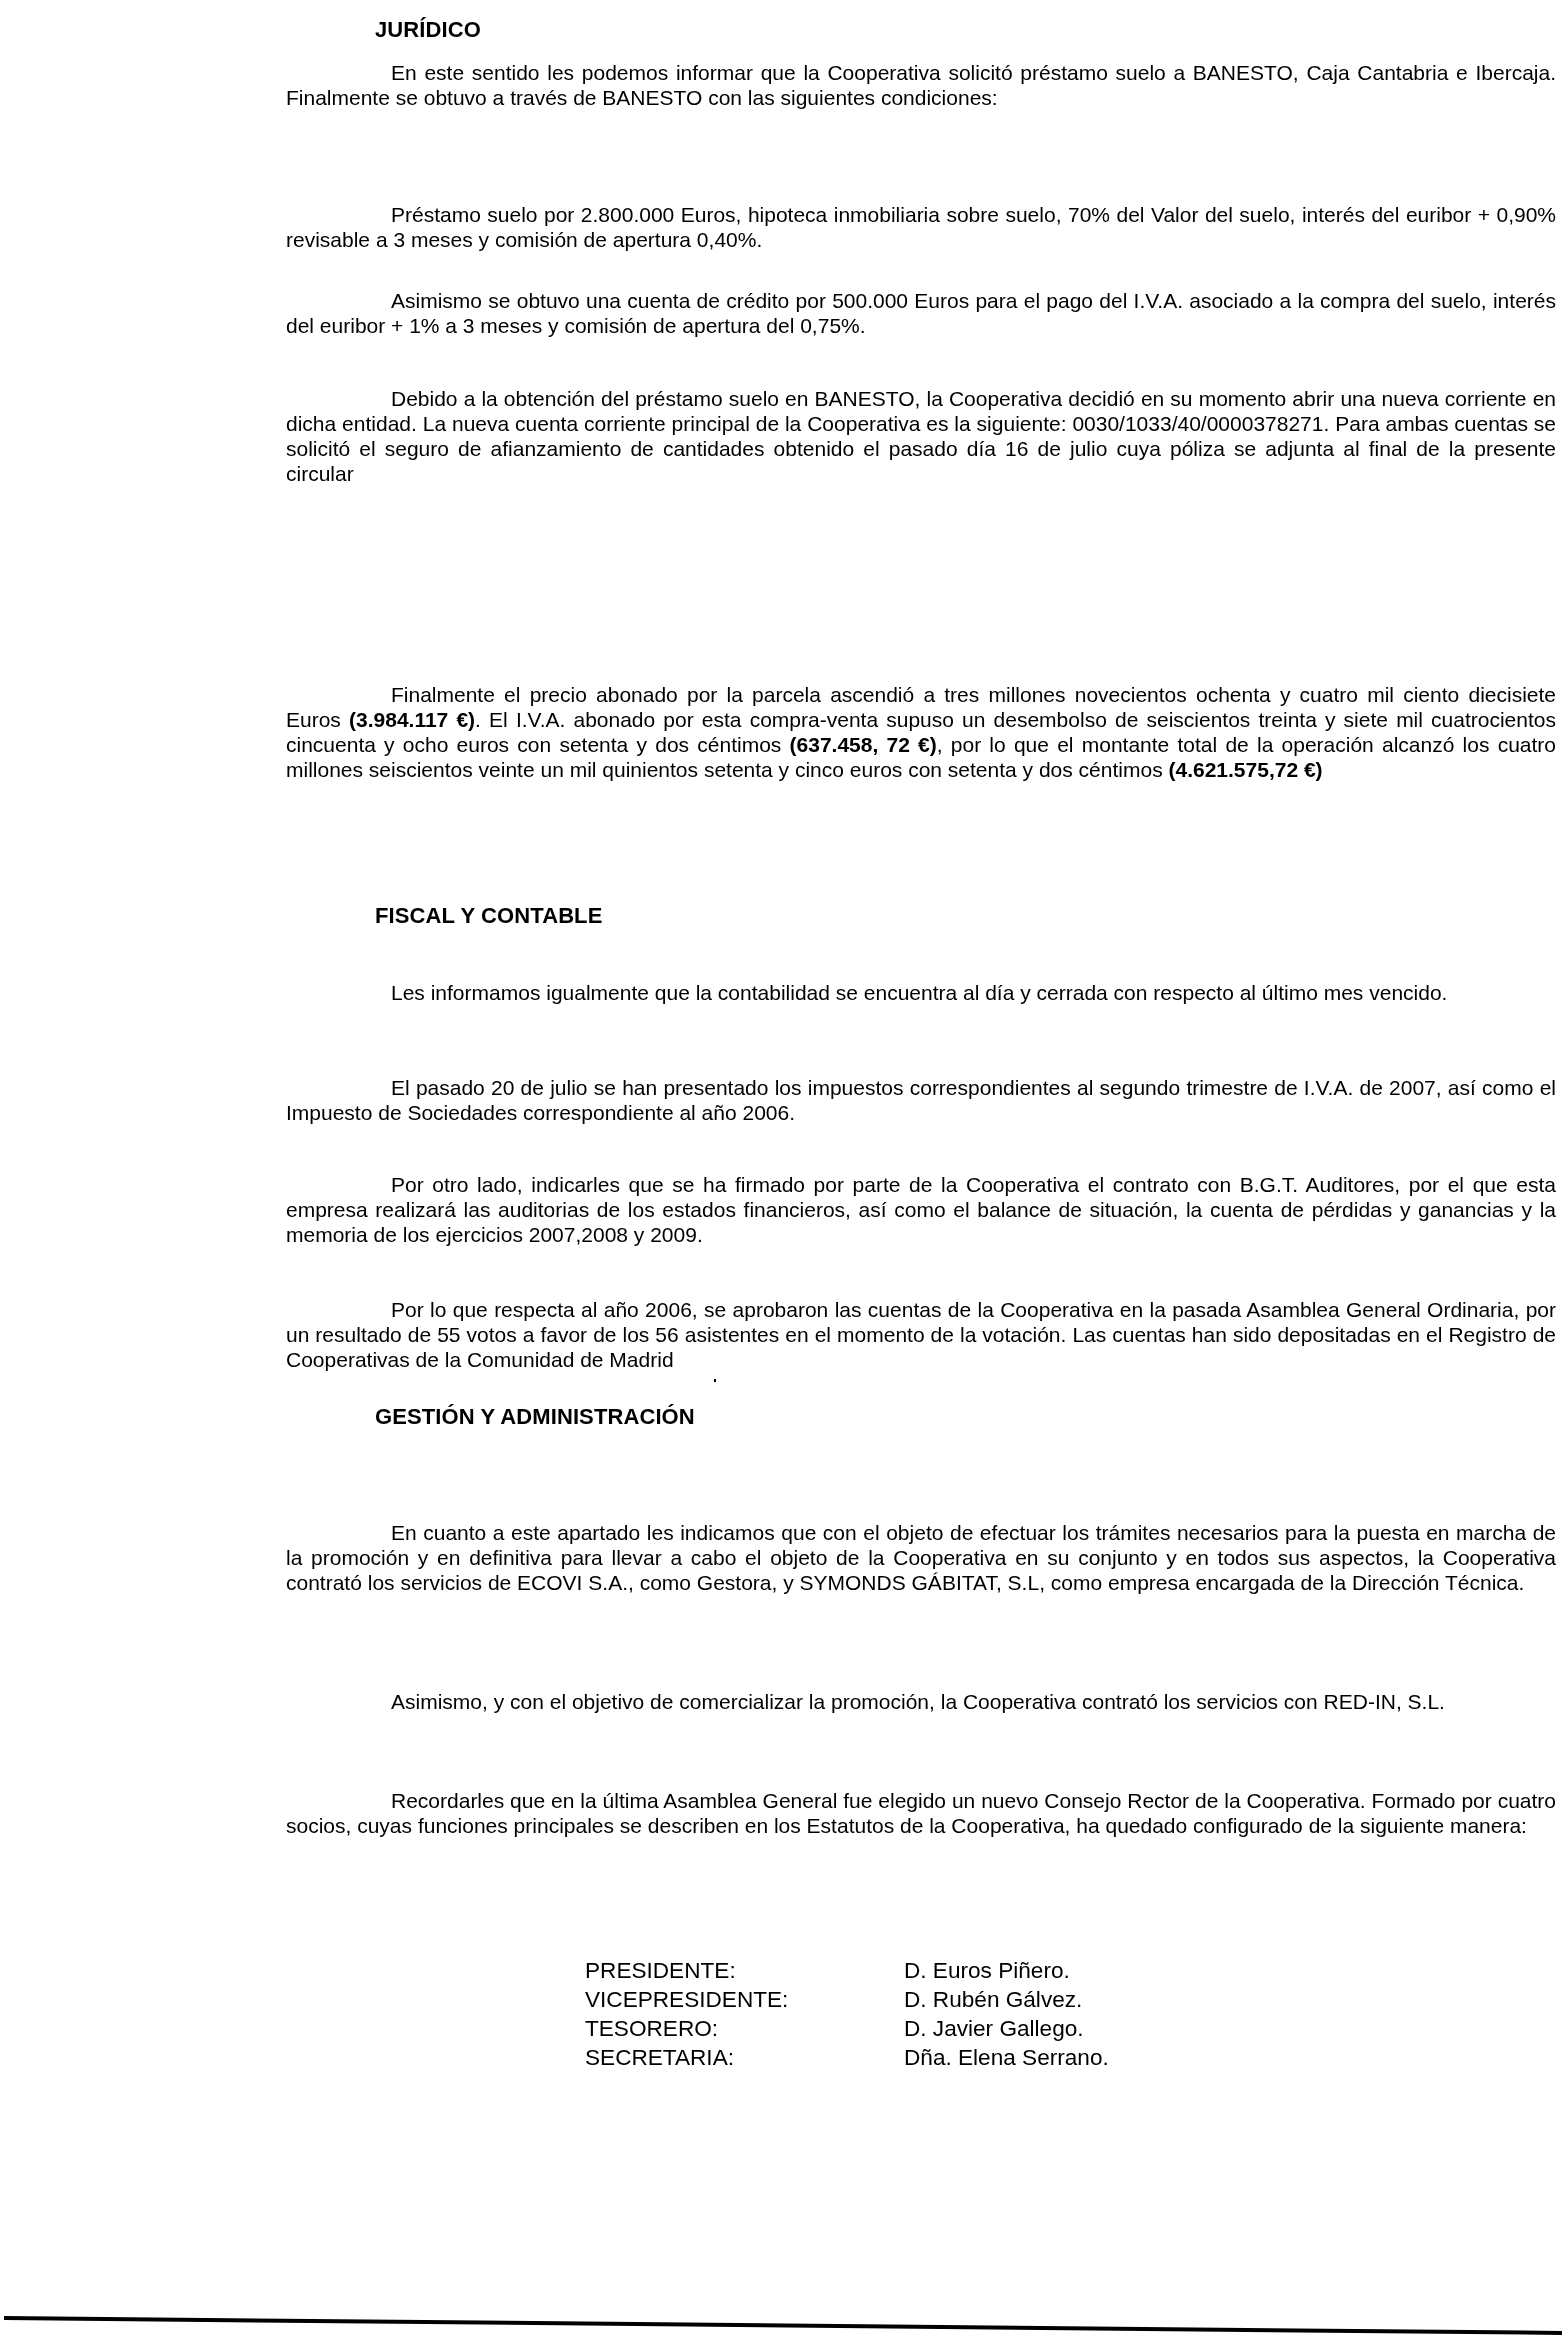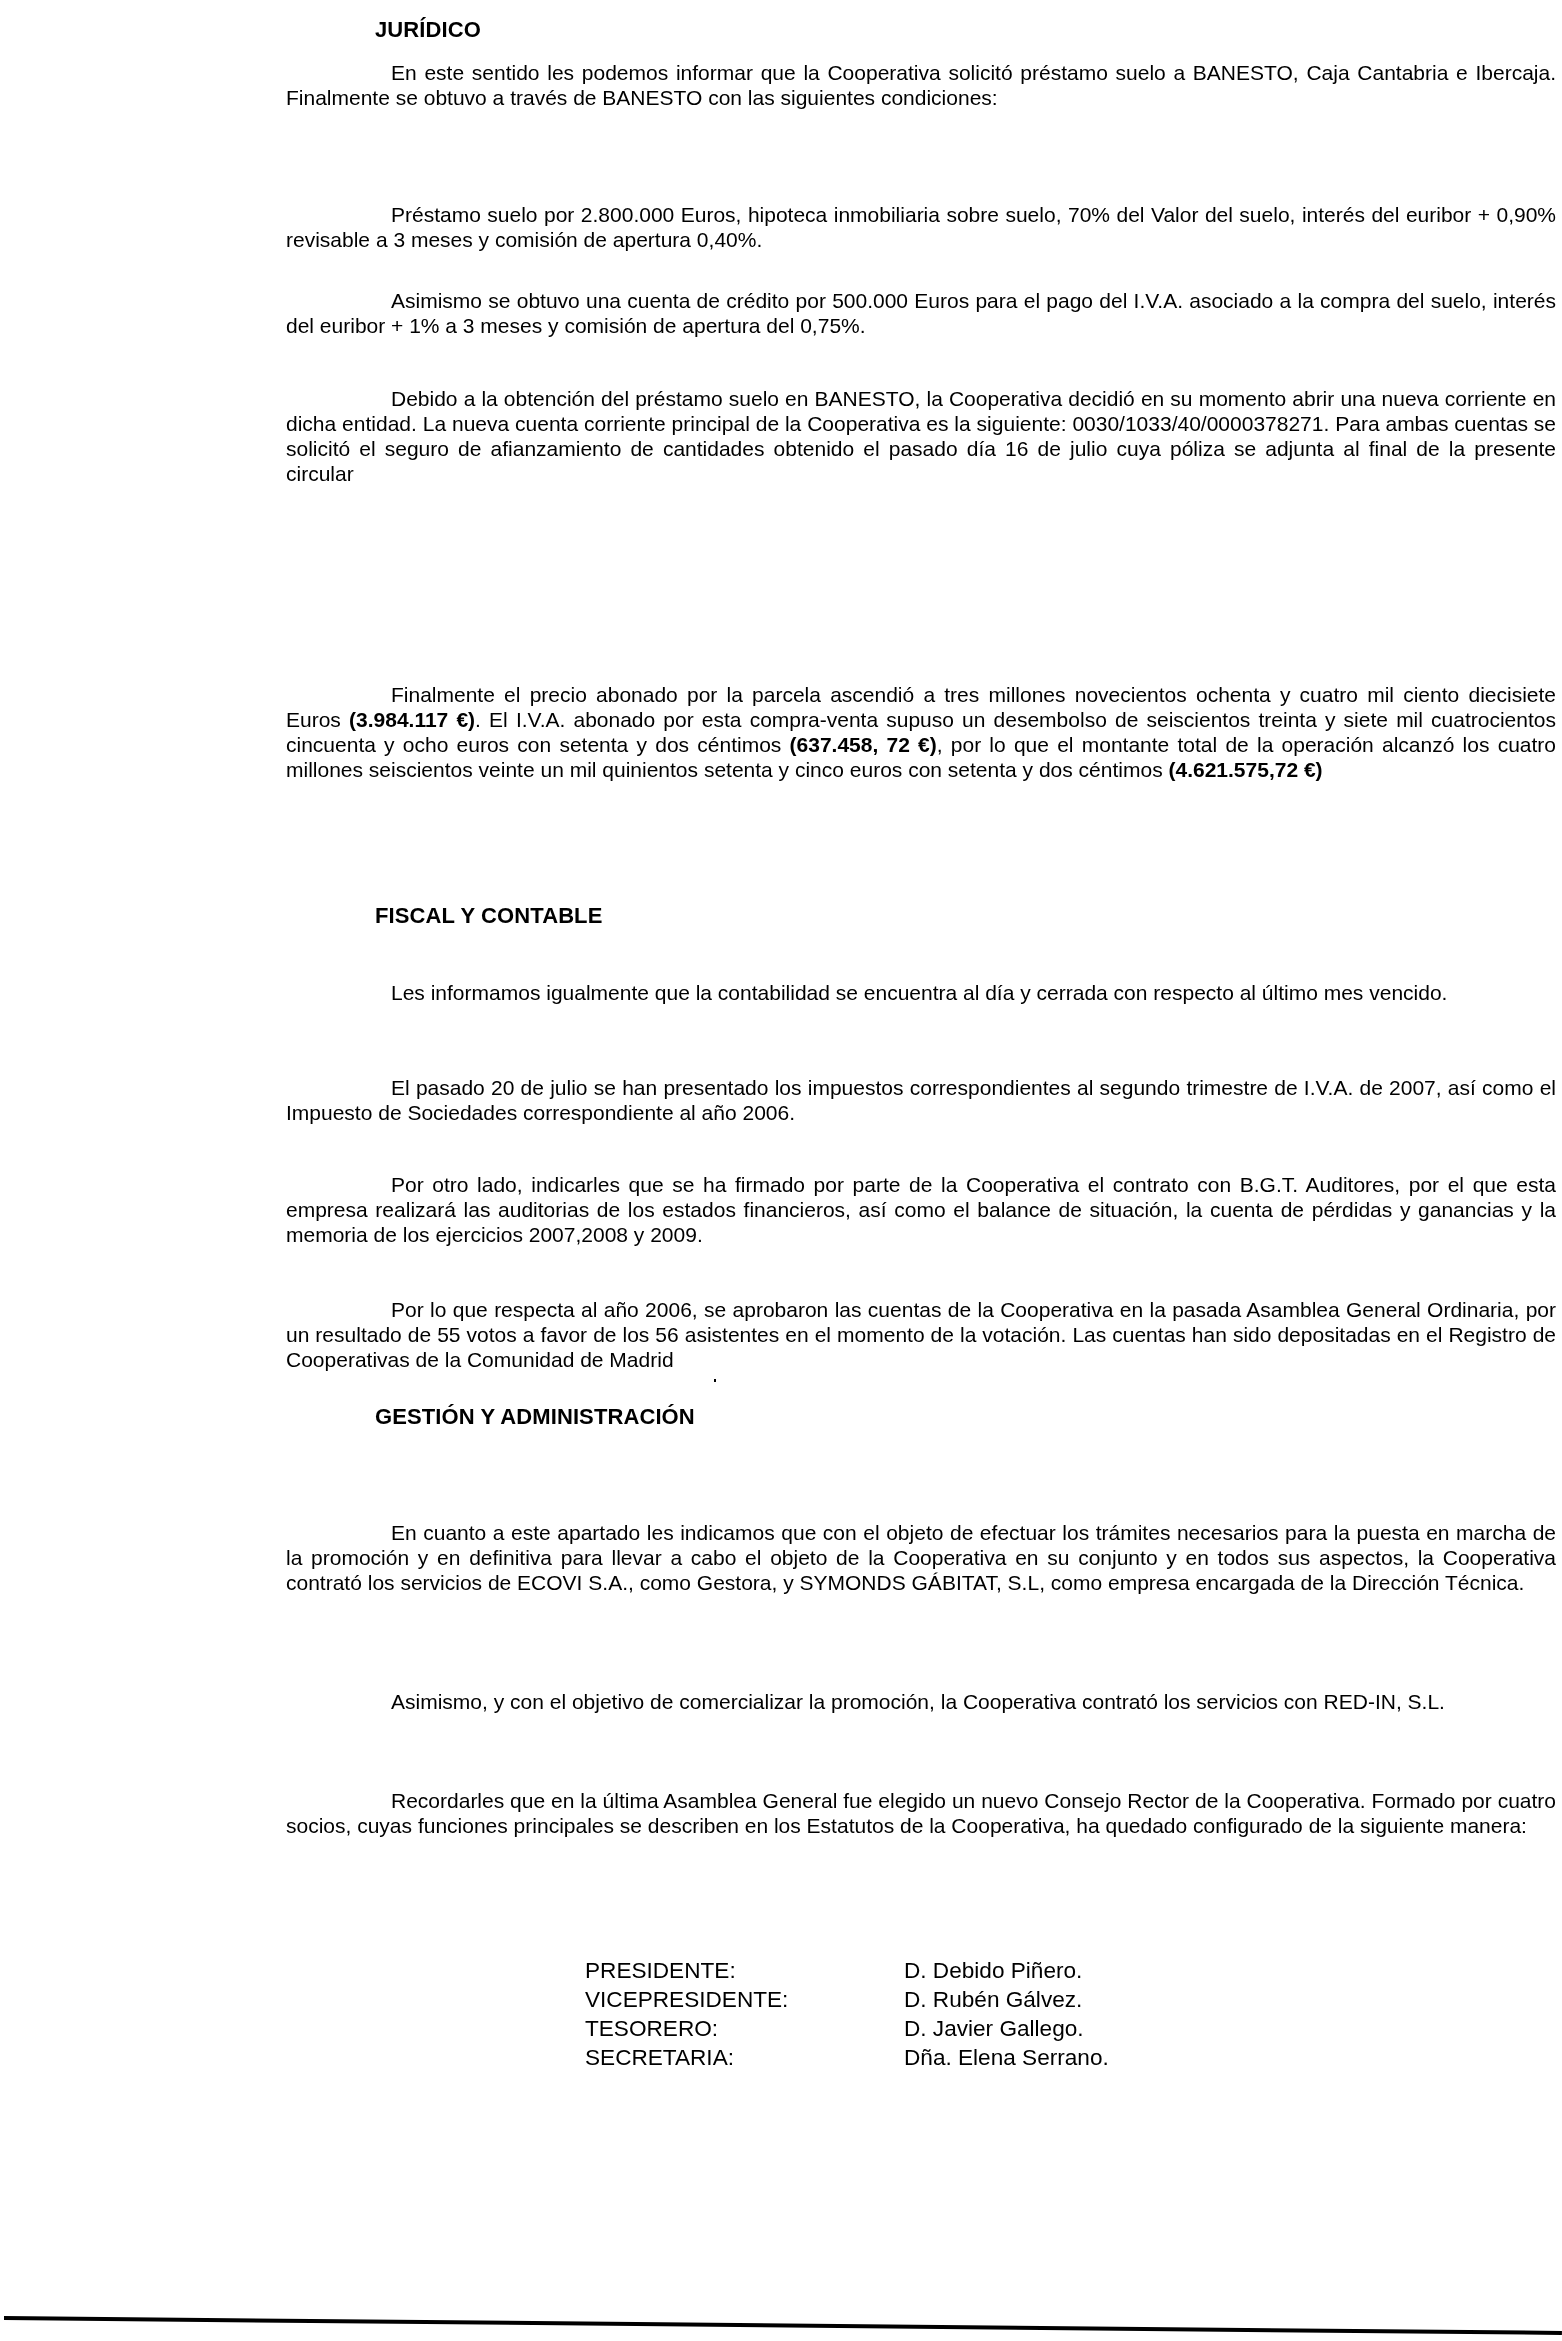--- a/index.html
+++ b/index.html
@@ -100,21 +100,21 @@
   <h2 class="heading" style="top:1404px;">GESTIÓN Y ADMINISTRACIÓN</h2>
 
   <p class="para" style="top:1520px;">En cuanto a este apartado les indicamos que con el objeto de efectuar los trámites necesarios para la puesta en marcha de la promoción y en definitiva para llevar a cabo el objeto de la Cooperativa en su conjunto y en todos sus aspectos, la Cooperativa contrató los servicios de ECOVI S.A., como Gestora, y SYMONDS GÁBITAT, S.L, como empresa encargada de la Dirección Técnica.</p>
   <p class="para" style="top:1689px;">Asimismo, y con el objetivo de comercializar la promoción, la Cooperativa contrató los servicios con RED-IN, S.L.</p>
   <p class="para" style="top:1788px;">Recordarles que en la última Asamblea General  fue elegido un nuevo Consejo Rector de la Cooperativa. Formado por cuatro socios, cuyas funciones principales se describen en los Estatutos de la Cooperativa, ha quedado configurado de la siguiente manera:</p>
 
   <table class="officials">
     <tbody>
       <tr>
         <td class="role">PRESIDENTE:</td>
-        <td>D. Debido Piñero.</td>
+        <td>D. Euros Piñero.</td>
       </tr>
       <tr>
         <td class="role">VICEPRESIDENTE:</td>
         <td>D. Rubén Gálvez.</td>
       </tr>
       <tr>
         <td class="role">TESORERO:</td>
         <td>D. Javier Gallego.</td>
       </tr>
       <tr>

